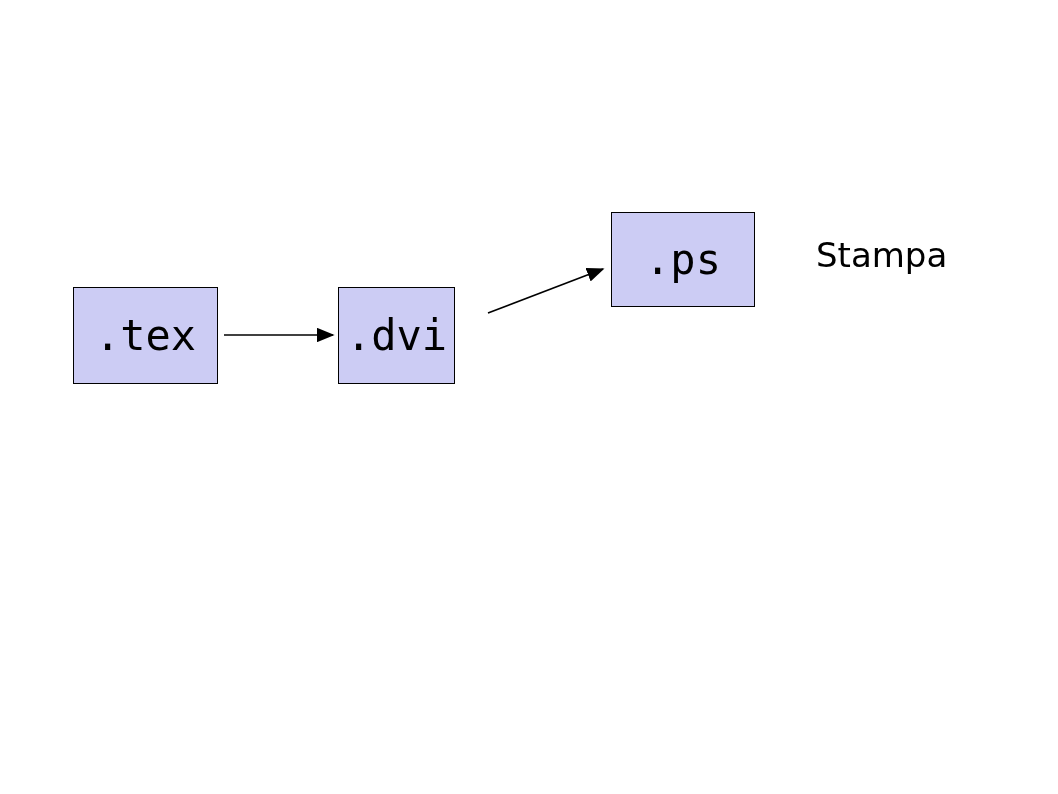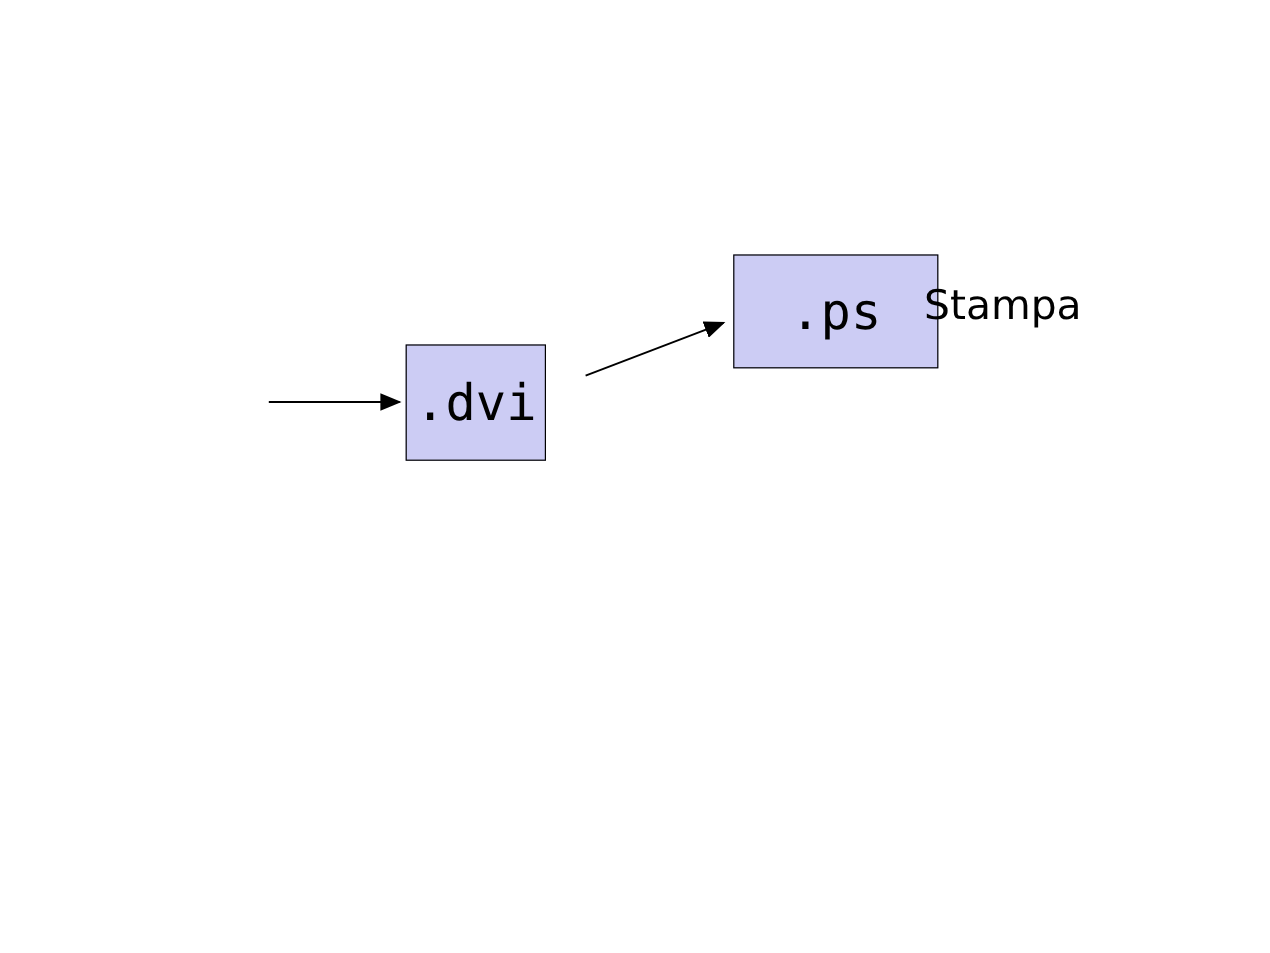--- a/index.html
+++ b/index.html
@@ -44,24 +44,24 @@
   }
   .node-label {
     font-family: "DejaVu Sans Mono", "Liberation Mono", monospace;
     font-size: 42px;
     color: var(--text);
     line-height: 1;
     white-space: pre;
   }
   .node-tex { left: 73px;  top: 287px; width: 145px; height: 97px; }
   .node-dvi { left: 338px; top: 287px; width: 117px; height: 97px; }
-  .node-ps  { left: 611px; top: 212px; width: 171px; height: 95px; }
+  .node-ps  { left: 611px; top: 212px; width: 144px; height: 95px; }
   .caption {
     position: absolute;
-    left: 770px;
+    left: 816px;
     top: 236px;
     font-size: 34px;
     color: var(--text);
     line-height: 1.15;
     white-space: nowrap;
   }
 </style>
 </head>
 <body>
 
@@ -70,20 +70,23 @@
   <svg class="edges" viewBox="0 0 1058 794" xmlns="http://www.w3.org/2000/svg" aria-hidden="true">
     <defs>
       <marker id="arrowhead" markerWidth="11" markerHeight="9" refX="10" refY="4.5" orient="auto">
         <polygon class="arrowhead-poly" points="0 0, 11 4.5, 0 9"></polygon>
       </marker>
     </defs>
     <line class="edge-line" x1="224" y1="335" x2="333" y2="335" marker-end="url(#arrowhead)"></line>
     <line class="edge-line" x1="488" y1="313" x2="603" y2="269" marker-end="url(#arrowhead)"></line>
   </svg>
 
+  <div class="node node-tex">
+    <span class="node-label">.tex</span>
+  </div>
 
   <div class="node node-dvi">
     <span class="node-label">.dvi</span>
   </div>
 
   <div class="node node-ps">
     <span class="node-label">.ps</span>
   </div>
 
   <div class="caption">Stampa</div>

